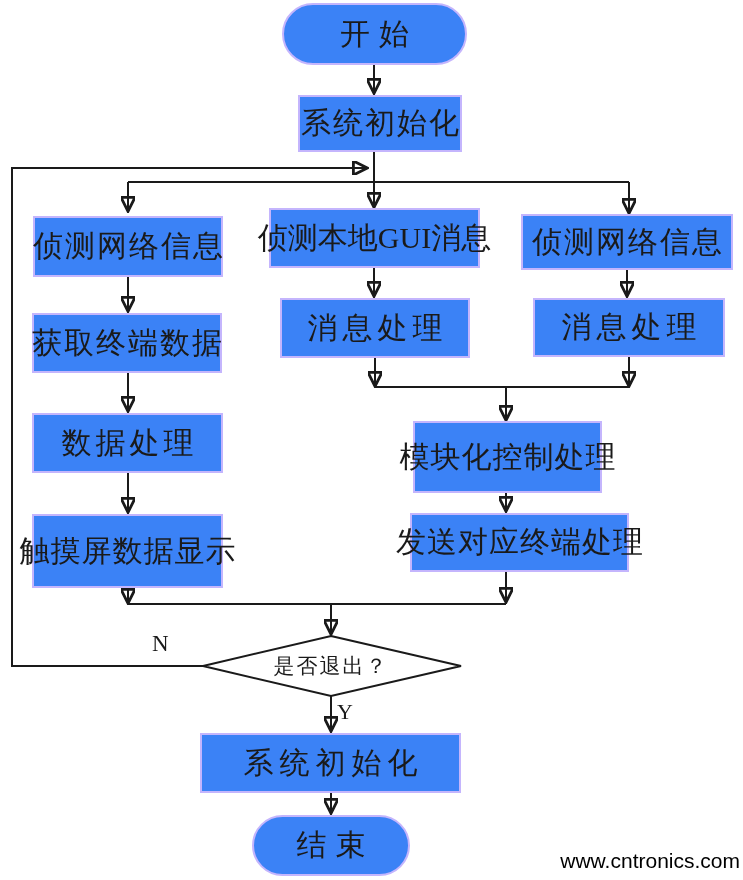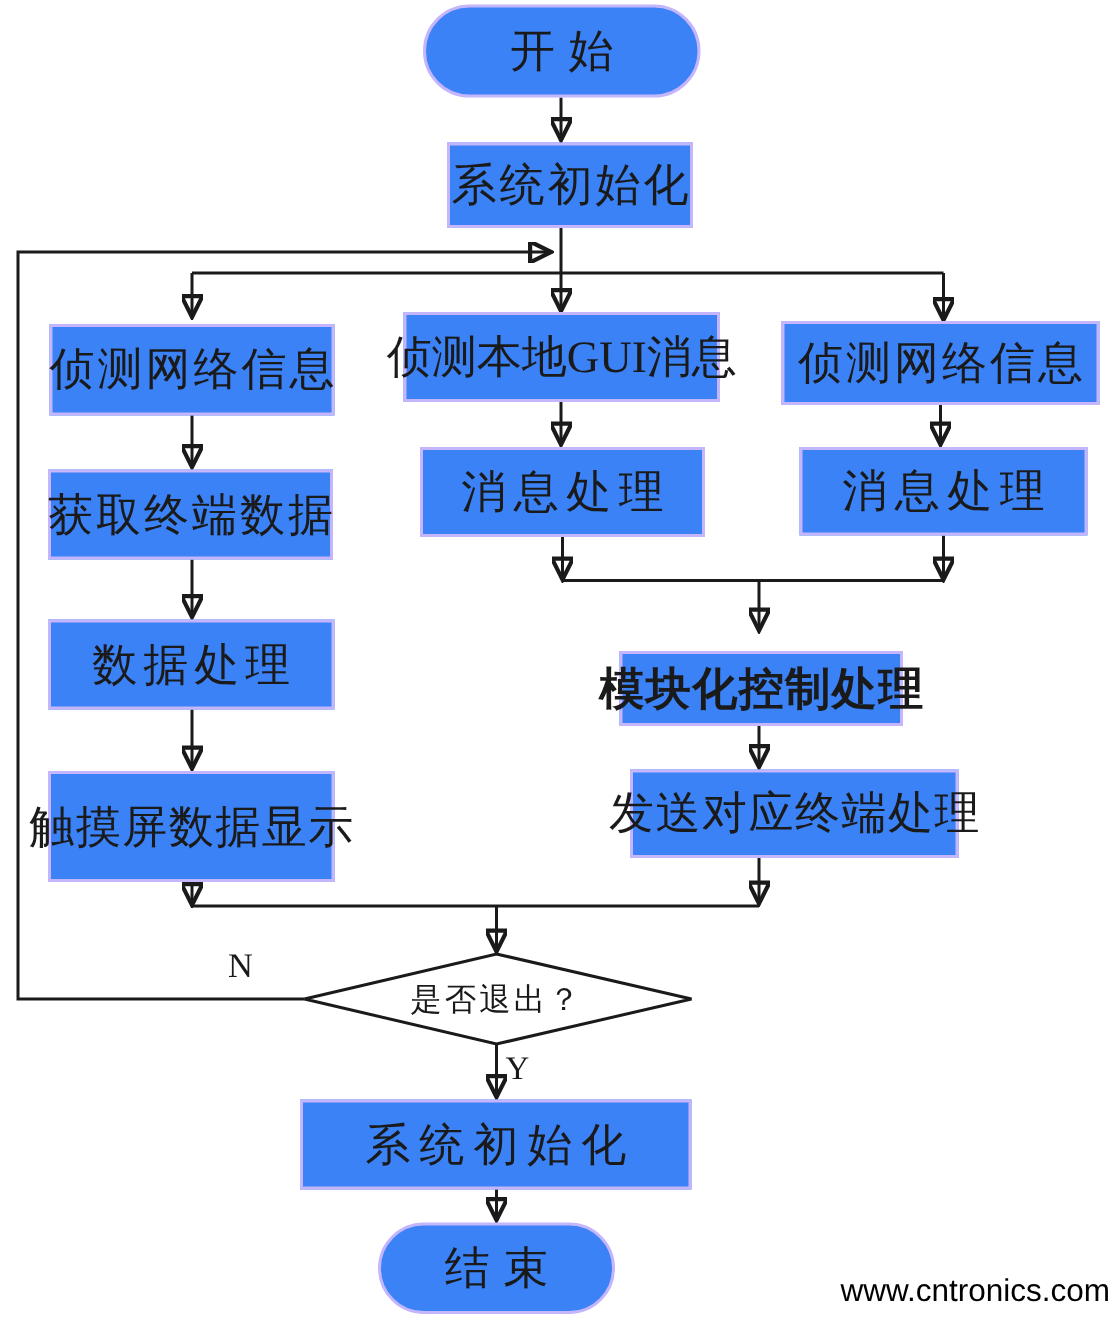--- a/index.html
+++ b/index.html
@@ -110,25 +110,25 @@
   <div class="node" style="left:521px;top:214px;width:212px;height:56px;">侦测网络信息</div>
 
   <div class="node" style="left:32px;top:313px;width:190px;height:60px;">获取终端数据</div>
 
   <div class="node" style="left:280px;top:298px;width:190px;height:60px;letter-spacing:5px;text-indent:5px;">消息处理</div>
 
   <div class="node" style="left:533px;top:298px;width:192px;height:59px;letter-spacing:5px;text-indent:5px;">消息处理</div>
 
   <div class="node" style="left:32px;top:413px;width:191px;height:60px;letter-spacing:4px;text-indent:4px;">数据处理</div>
 
-  <div class="node" style="left:413px;top:434px;width:189px;height:50px;letter-spacing:1px;text-indent:1px;font-weight:bold;">模块化控制处理</div>
+  <div class="node" style="left:413px;top:421px;width:189px;height:72px;letter-spacing:1px;text-indent:1px;">模块化控制处理</div>
 
   <div class="node" style="left:32px;top:514px;width:191px;height:74px;letter-spacing:1px;text-indent:1px;">触摸屏数据显示</div>
 
-  <div class="node" style="left:420px;top:513px;width:219px;height:59px;letter-spacing:1px;text-indent:1px;">发送对应终端处理</div>
+  <div class="node" style="left:410px;top:513px;width:219px;height:59px;letter-spacing:1px;text-indent:1px;">发送对应终端处理</div>
 
   <div class="decision-label" style="left:241px;top:650px;width:180px;height:32px;">是否退出？</div>
 
   <div class="node" style="left:200px;top:733px;width:261px;height:60px;letter-spacing:6px;text-indent:6px;">系统初始化</div>
 
   <div class="node terminator ls-wide" style="left:252px;top:815px;width:158px;height:61px;">结束</div>
 
   <div class="edge-label" style="left:152px;top:631px;">N</div>
 
   <div class="edge-label" style="left:337px;top:699px;font-size:22px;">Y</div>

